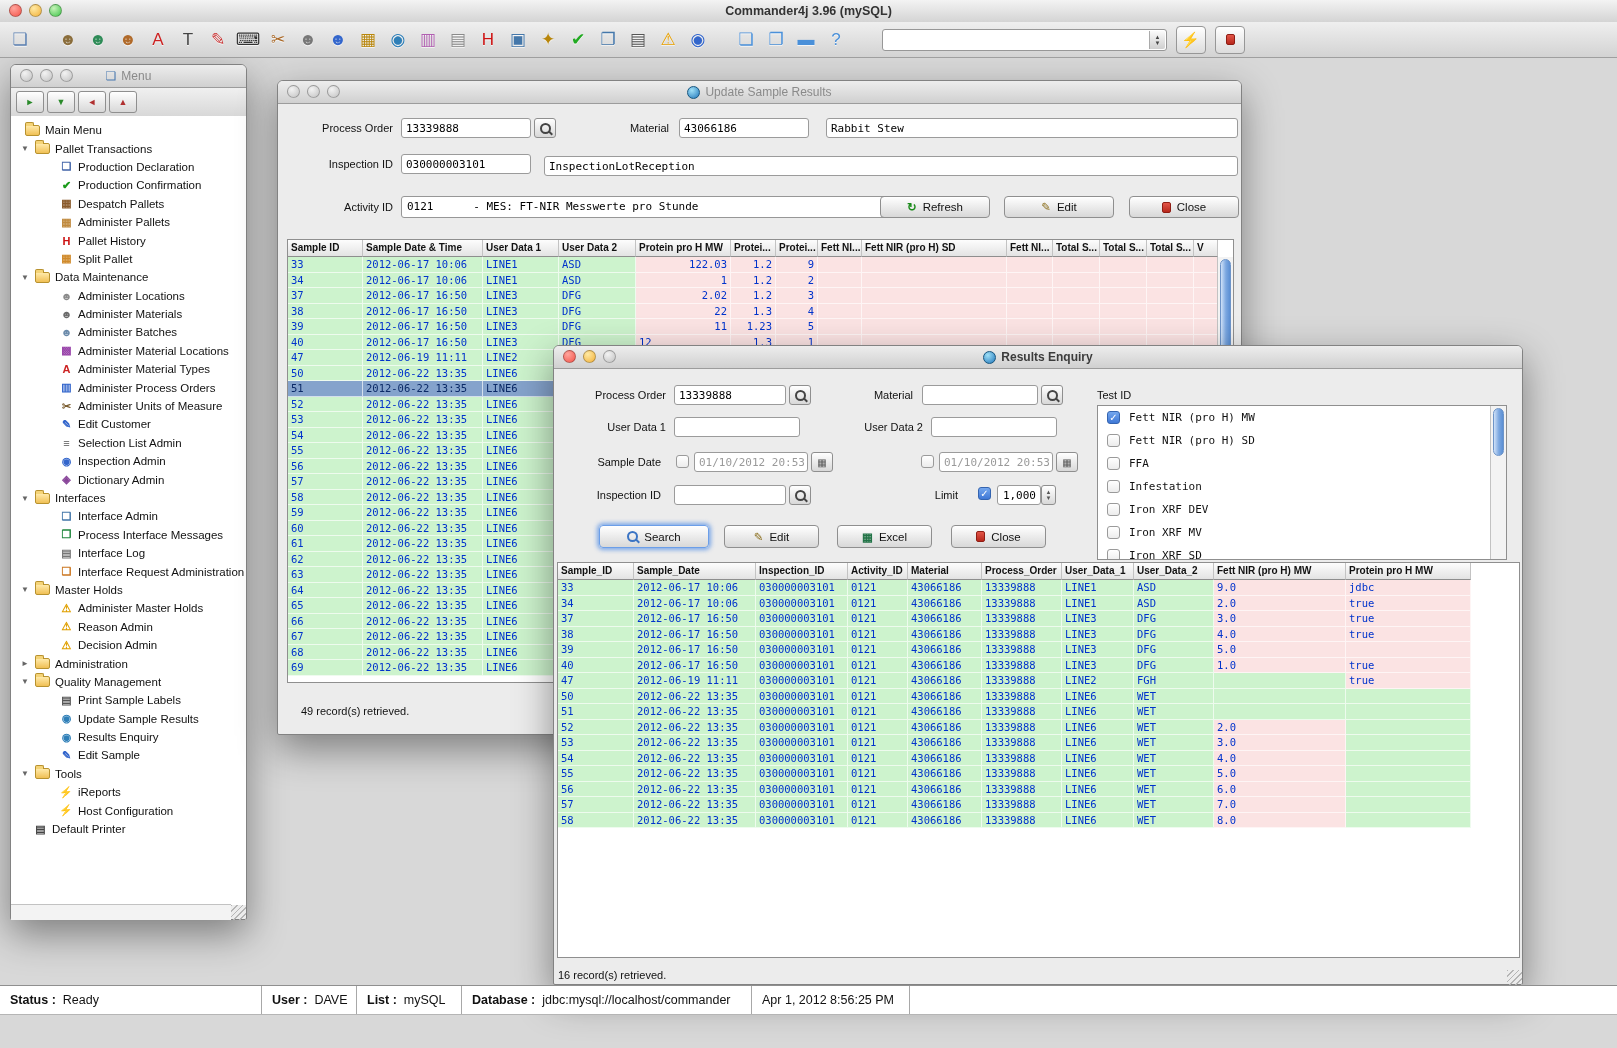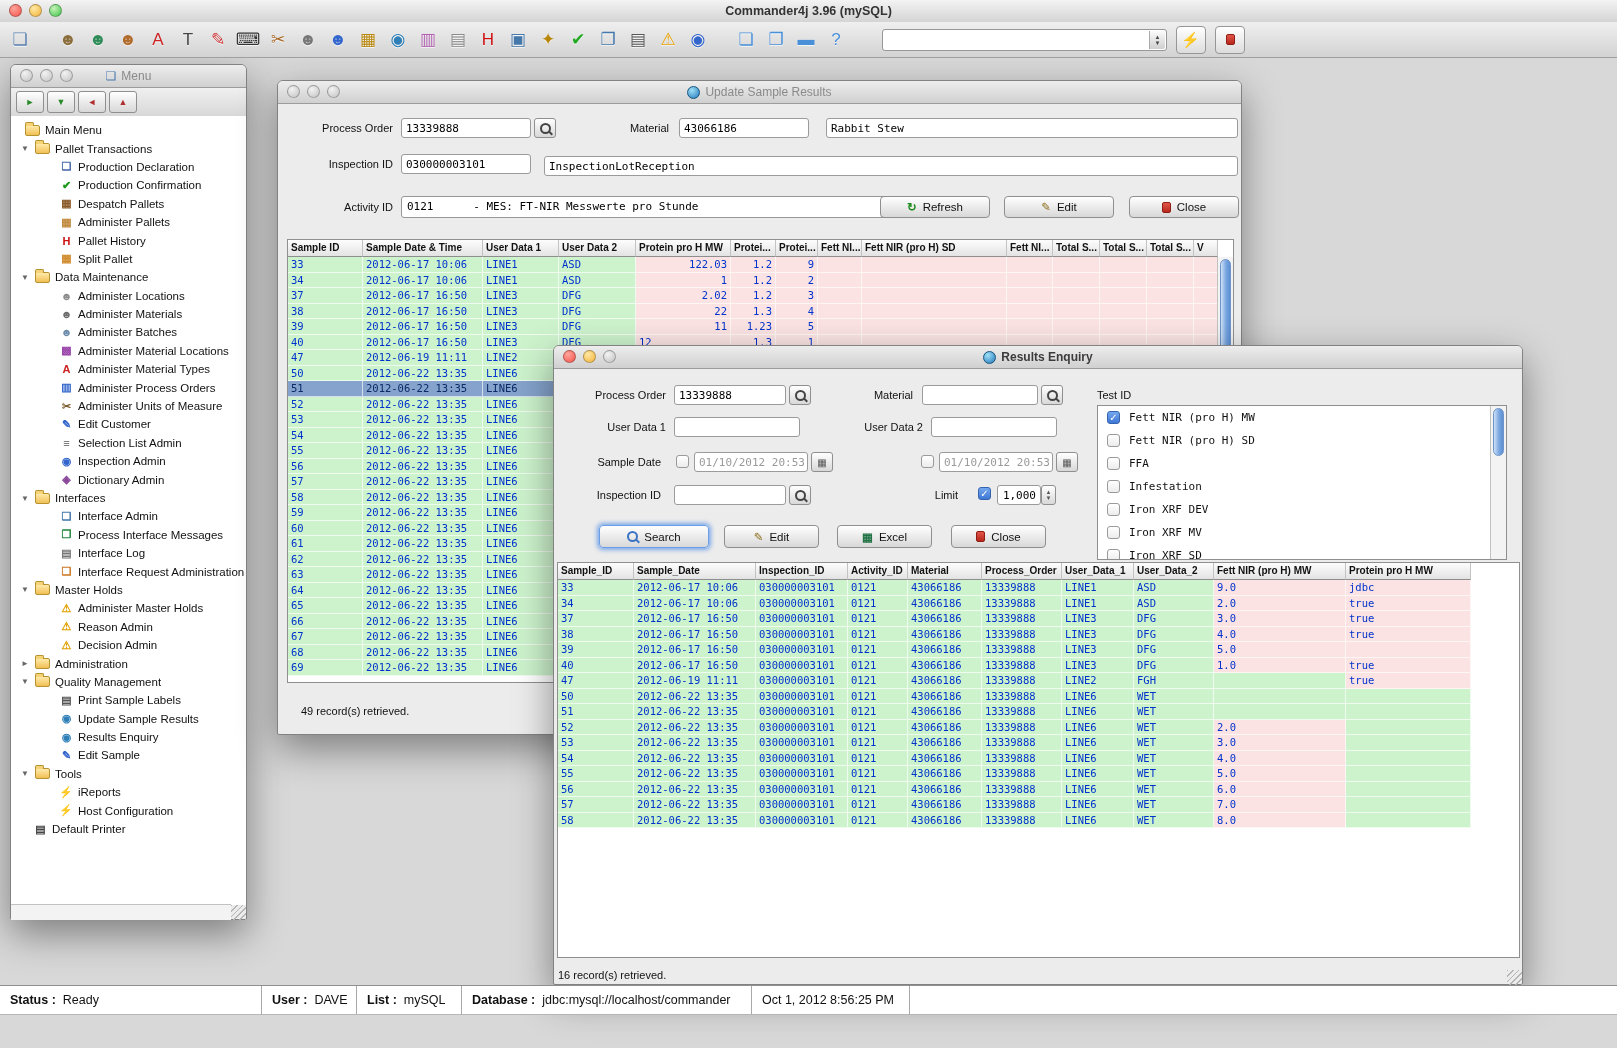--- a/index.html
+++ b/index.html
@@ -1248,15 +1248,15 @@
     </div>
     <div class="seg" style="width: 105px;">
       <b>List :</b>
       <span>mySQL</span>
     </div>
     <div class="seg" style="width: 290px;">
       <b>Database :</b>
       <span>jdbc:mysql://localhost/commander</span>
     </div>
     <div class="seg" style="width: 158px;">
-      <span>Oct 1, 2012 8:56:25 PM</span>
+      <span>Apr 1, 2012 8:56:25 PM</span>
     </div>
   </div>
 
 </body></html>

